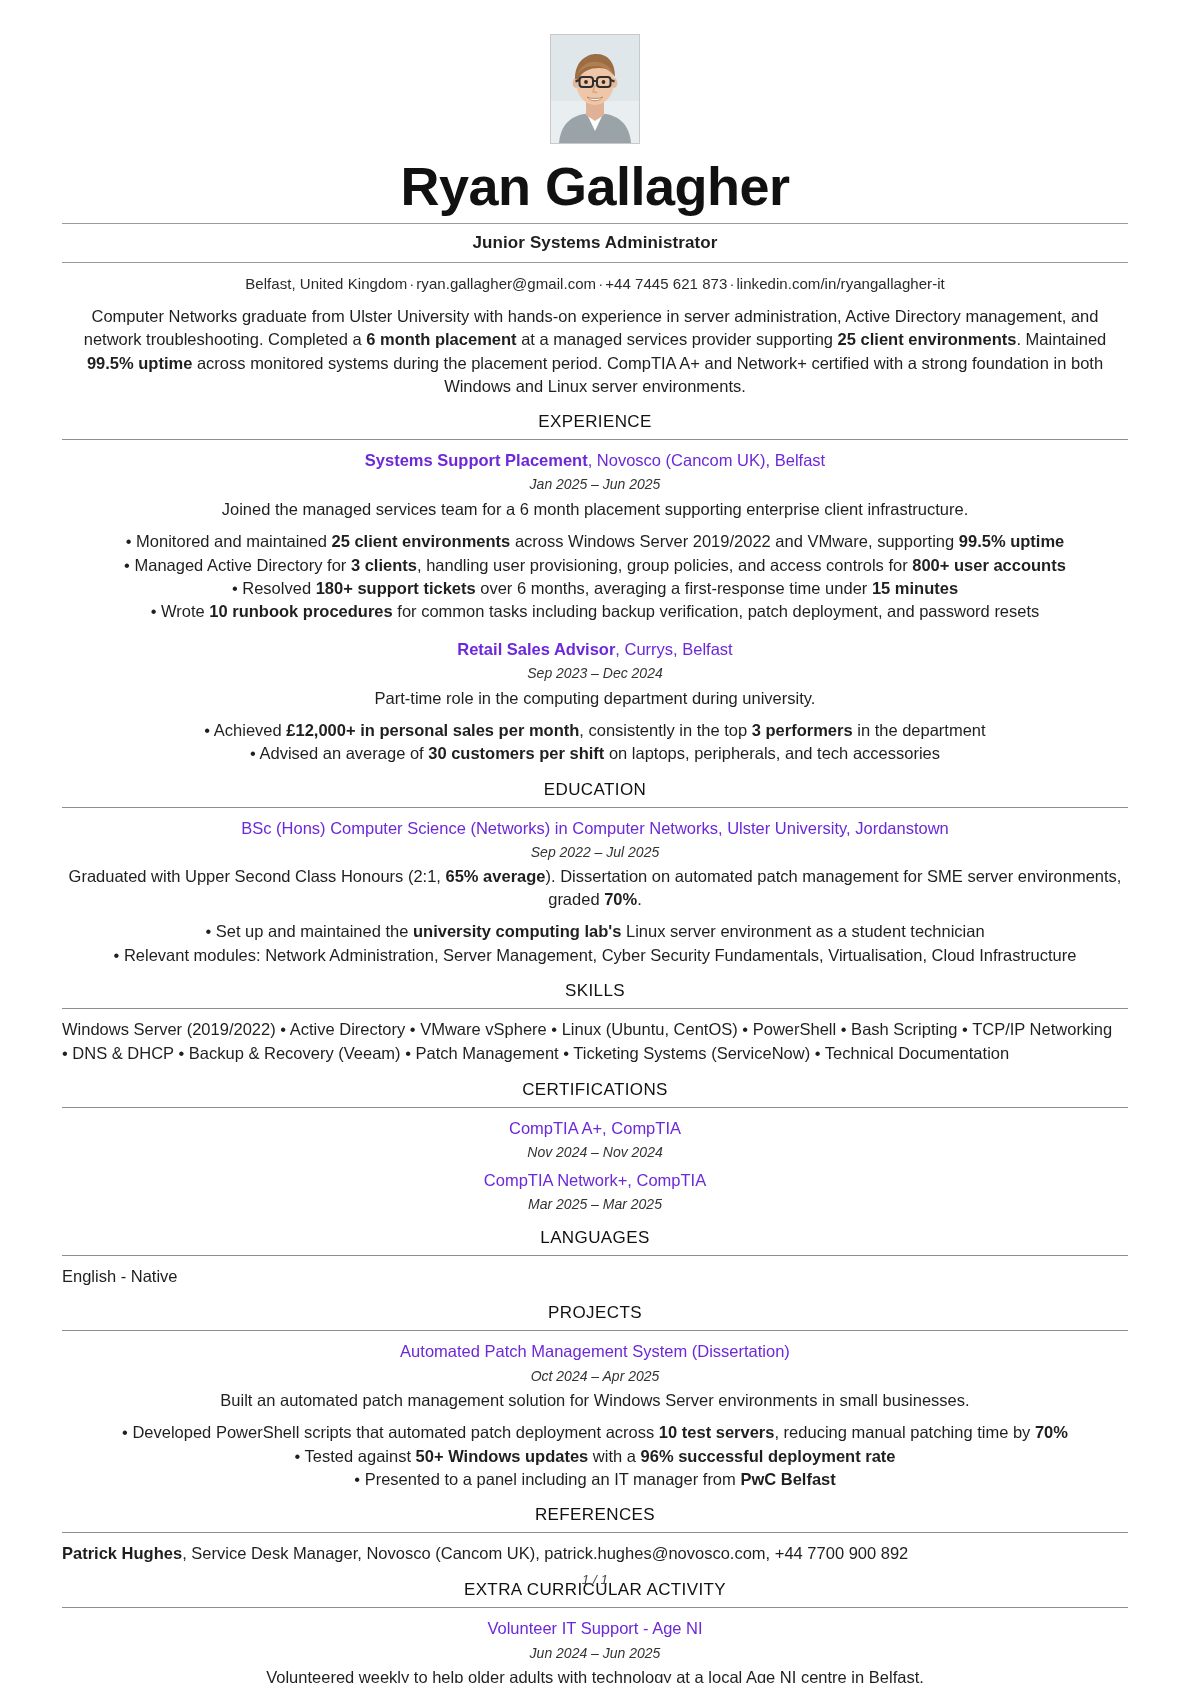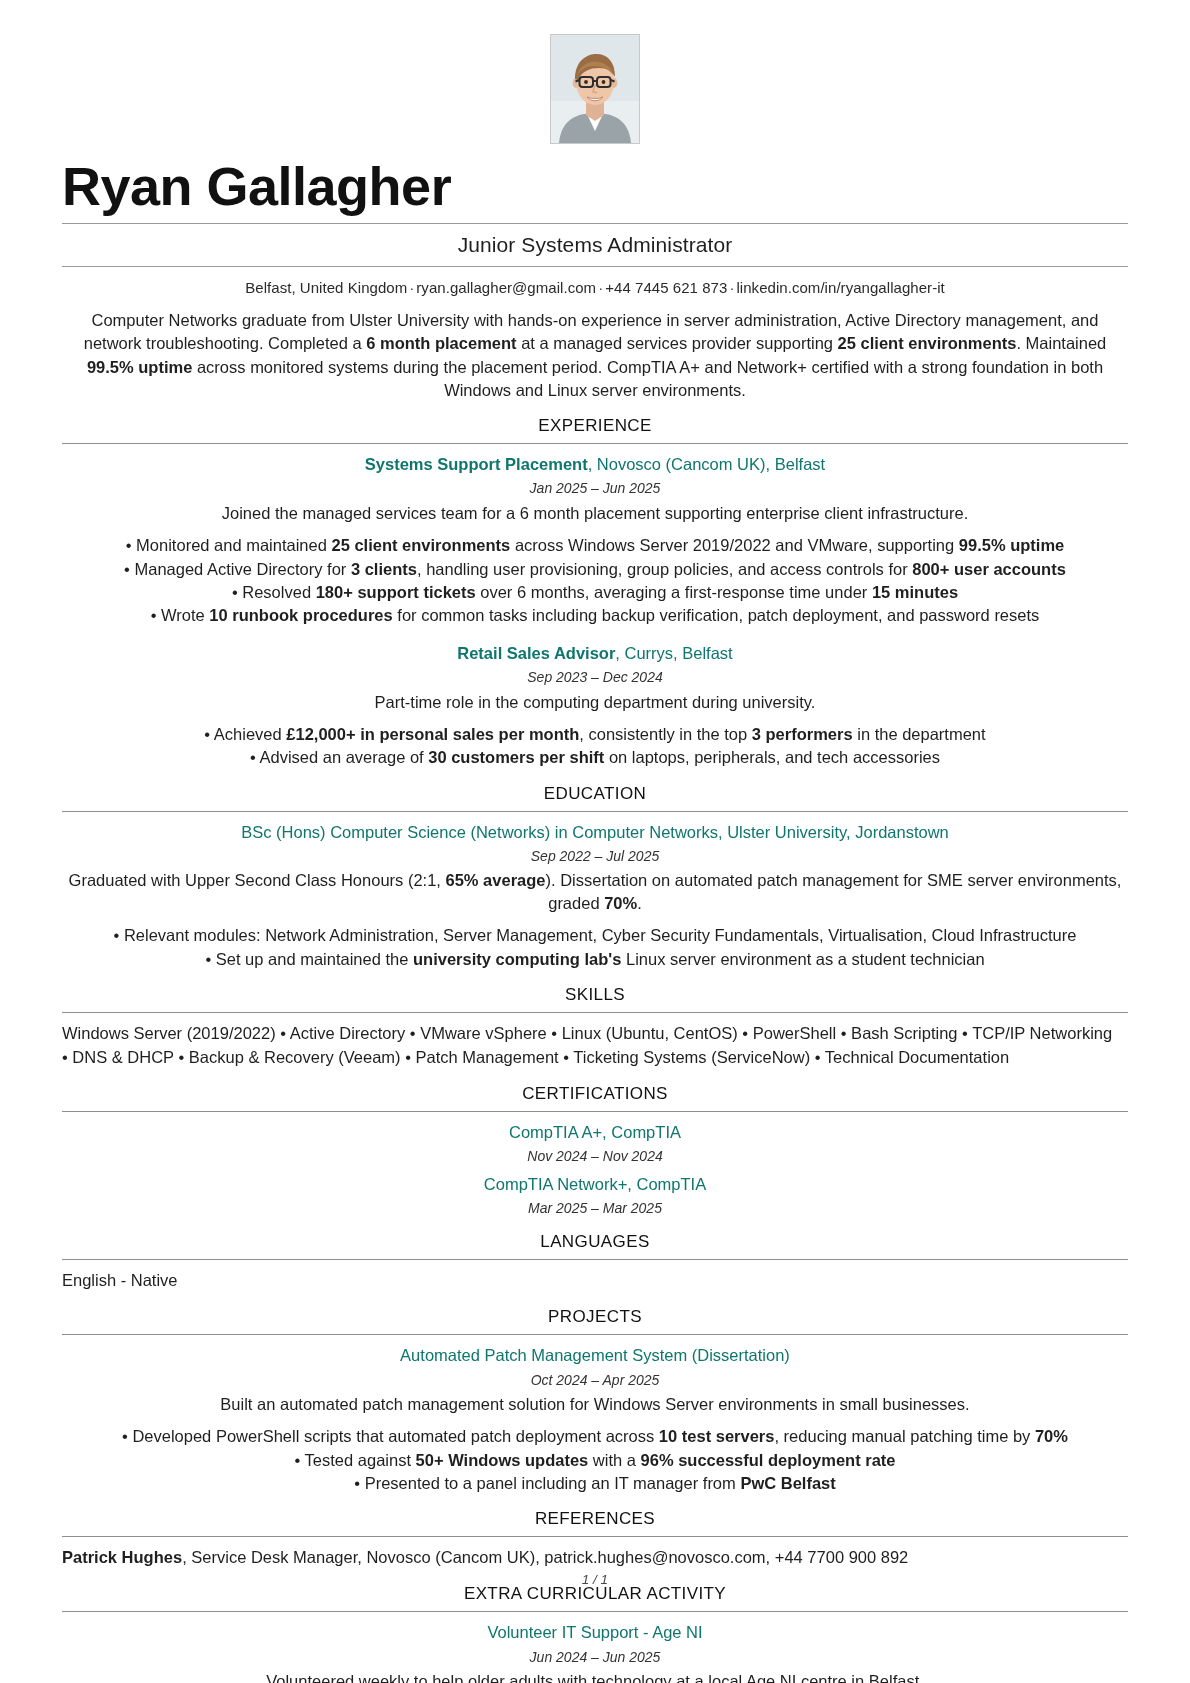--- a/index.html
+++ b/index.html
@@ -32,39 +32,39 @@
     width: 88px;
     height: 108px;
     border: 1px solid #c9c9c9;
     overflow: hidden;
     position: relative;
     background: #eef1f3;
   }
   .photo svg { display: block; width: 100%; height: 100%; }
 
   .fullname {
-    text-align: left;
+    text-align: center;
     font-size: 54px;
     font-weight: 700;
     letter-spacing: -0.5px;
     line-height: 1.05;
     margin: 14px 0 8px 0;
     color: #111111;
   }
 
   .hr-thin {
     border: 0;
     border-top: 1px solid #9a9a9a;
     margin: 0;
   }
 
   .headline {
     text-align: center;
-    font-size: 21px;
-    font-weight: 400;
+    font-size: 17px;
+    font-weight: 700;
     color: #1f1f1f;
     padding: 9px 0 9px 0;
     letter-spacing: 0.1px;
   }
 
   .contact {
     text-align: center;
     font-size: 15px;
     color: #2a2a2a;
     padding: 12px 0 4px 0;
@@ -94,21 +94,21 @@
   }
   .section-rule {
     border: 0;
     border-top: 1px solid #8e8e8e;
     margin: 0 0 9px 0;
   }
 
   .entry { text-align: center; margin-bottom: 2px; }
   .entry-head {
     font-size: 16.5px;
-    color: #0f766e;
+    color: #6d28d9;
     line-height: 1.34;
   }
   .entry-head b { font-weight: 700; }
   .entry-dates {
     font-size: 14px;
     font-style: italic;
     color: #333333;
     line-height: 1.4;
     margin-top: 4px;
   }
@@ -238,22 +238,22 @@
 
   <div class="section">
     <div class="section-title">EDUCATION</div>
     <hr class="section-rule">
     <div>
         <div class="entry entry-block">
           <div class="entry-head">BSc (Hons) Computer Science (Networks) in Computer Networks, Ulster University, Jordanstown</div>
           <div class="entry-dates">Sep 2022 – Jul 2025</div>
           <div class="entry-desc">Graduated with Upper Second Class Honours (2:1, <b>65% average</b>). Dissertation on automated patch management for SME server environments, graded <b>70%</b>.</div>
           <ul class="bullets">
+            <li>Set up and maintained the <b>university computing lab's</b> Linux server environment as a student technician</li>
             <li>Relevant modules: Network Administration, Server Management, Cyber Security Fundamentals, Virtualisation, Cloud Infrastructure</li>
-            <li>Set up and maintained the <b>university computing lab's</b> Linux server environment as a student technician</li>
           </ul>
         </div>
       </div>
   </div>
 
   <div class="section">
     <div class="section-title">SKILLS</div>
     <hr class="section-rule">
     <div>
         <div class="plain-line">Windows Server (2019/2022) • Active Directory • VMware vSphere • Linux (Ubuntu, CentOS) • PowerShell • Bash Scripting • TCP/IP Networking</div>

